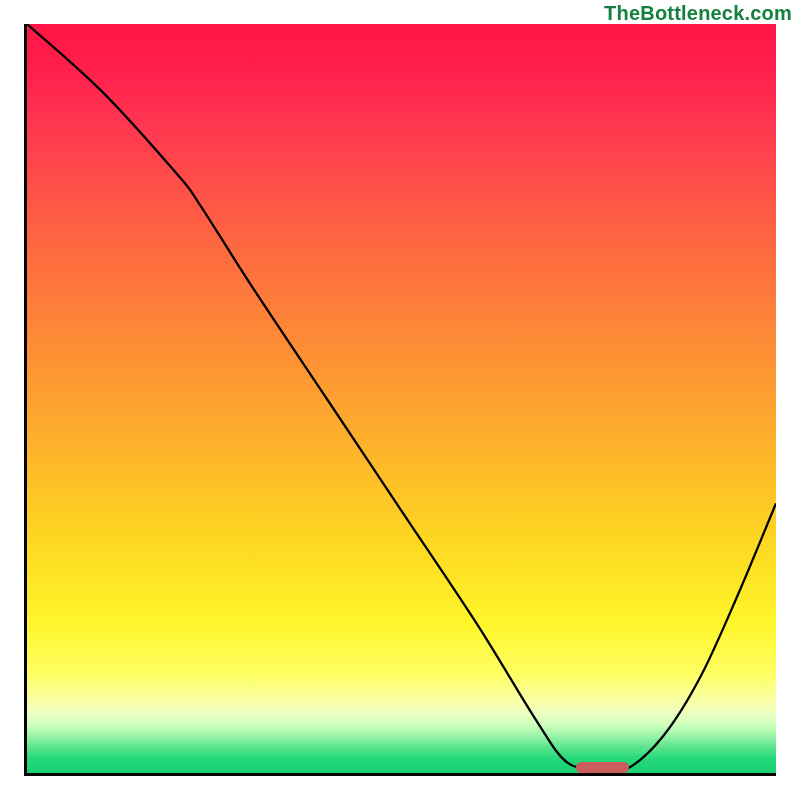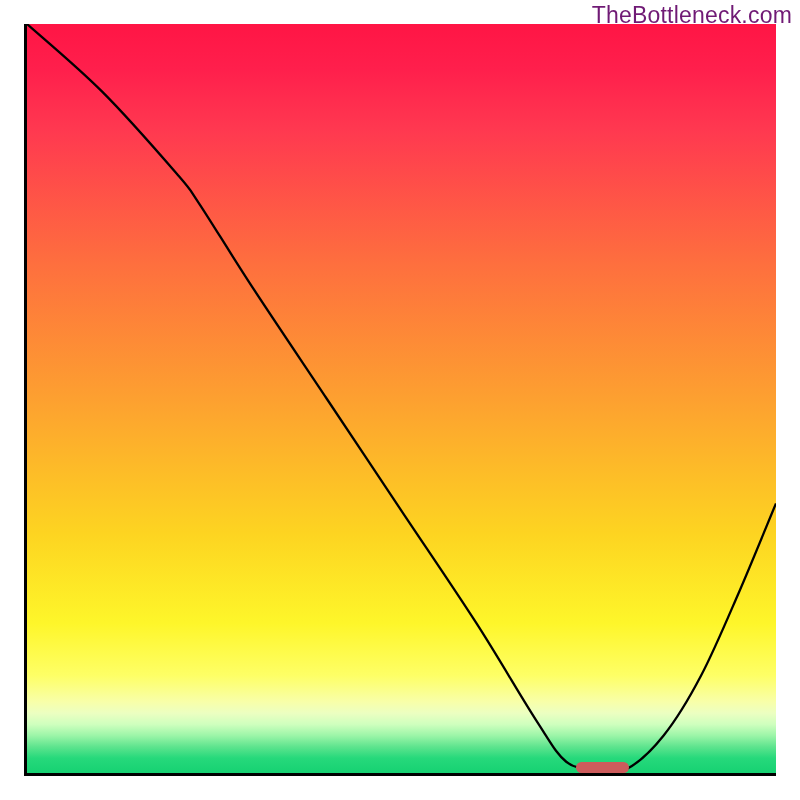--- a/index.html
+++ b/index.html
@@ -8,23 +8,23 @@
     width: 800px;
     height: 800px;
     background: #ffffff;
     font-family: Arial, Helvetica, sans-serif;
     position: relative;
   }
   .watermark {
     position: absolute;
     top: 2px;
     right: 8px;
-    color: #701a75;
-    font-size: 23px;
-    font-weight: 400;
+    color: #15803d;
+    font-size: 20px;
+    font-weight: 700;
     letter-spacing: 0.2px;
     z-index: 20;
   }
   .plot-area {
     position: absolute;
     left: 24px;
     top: 24px;
     width: 752px;   
     height: 752px;  
     border-left: 3px solid #000;

